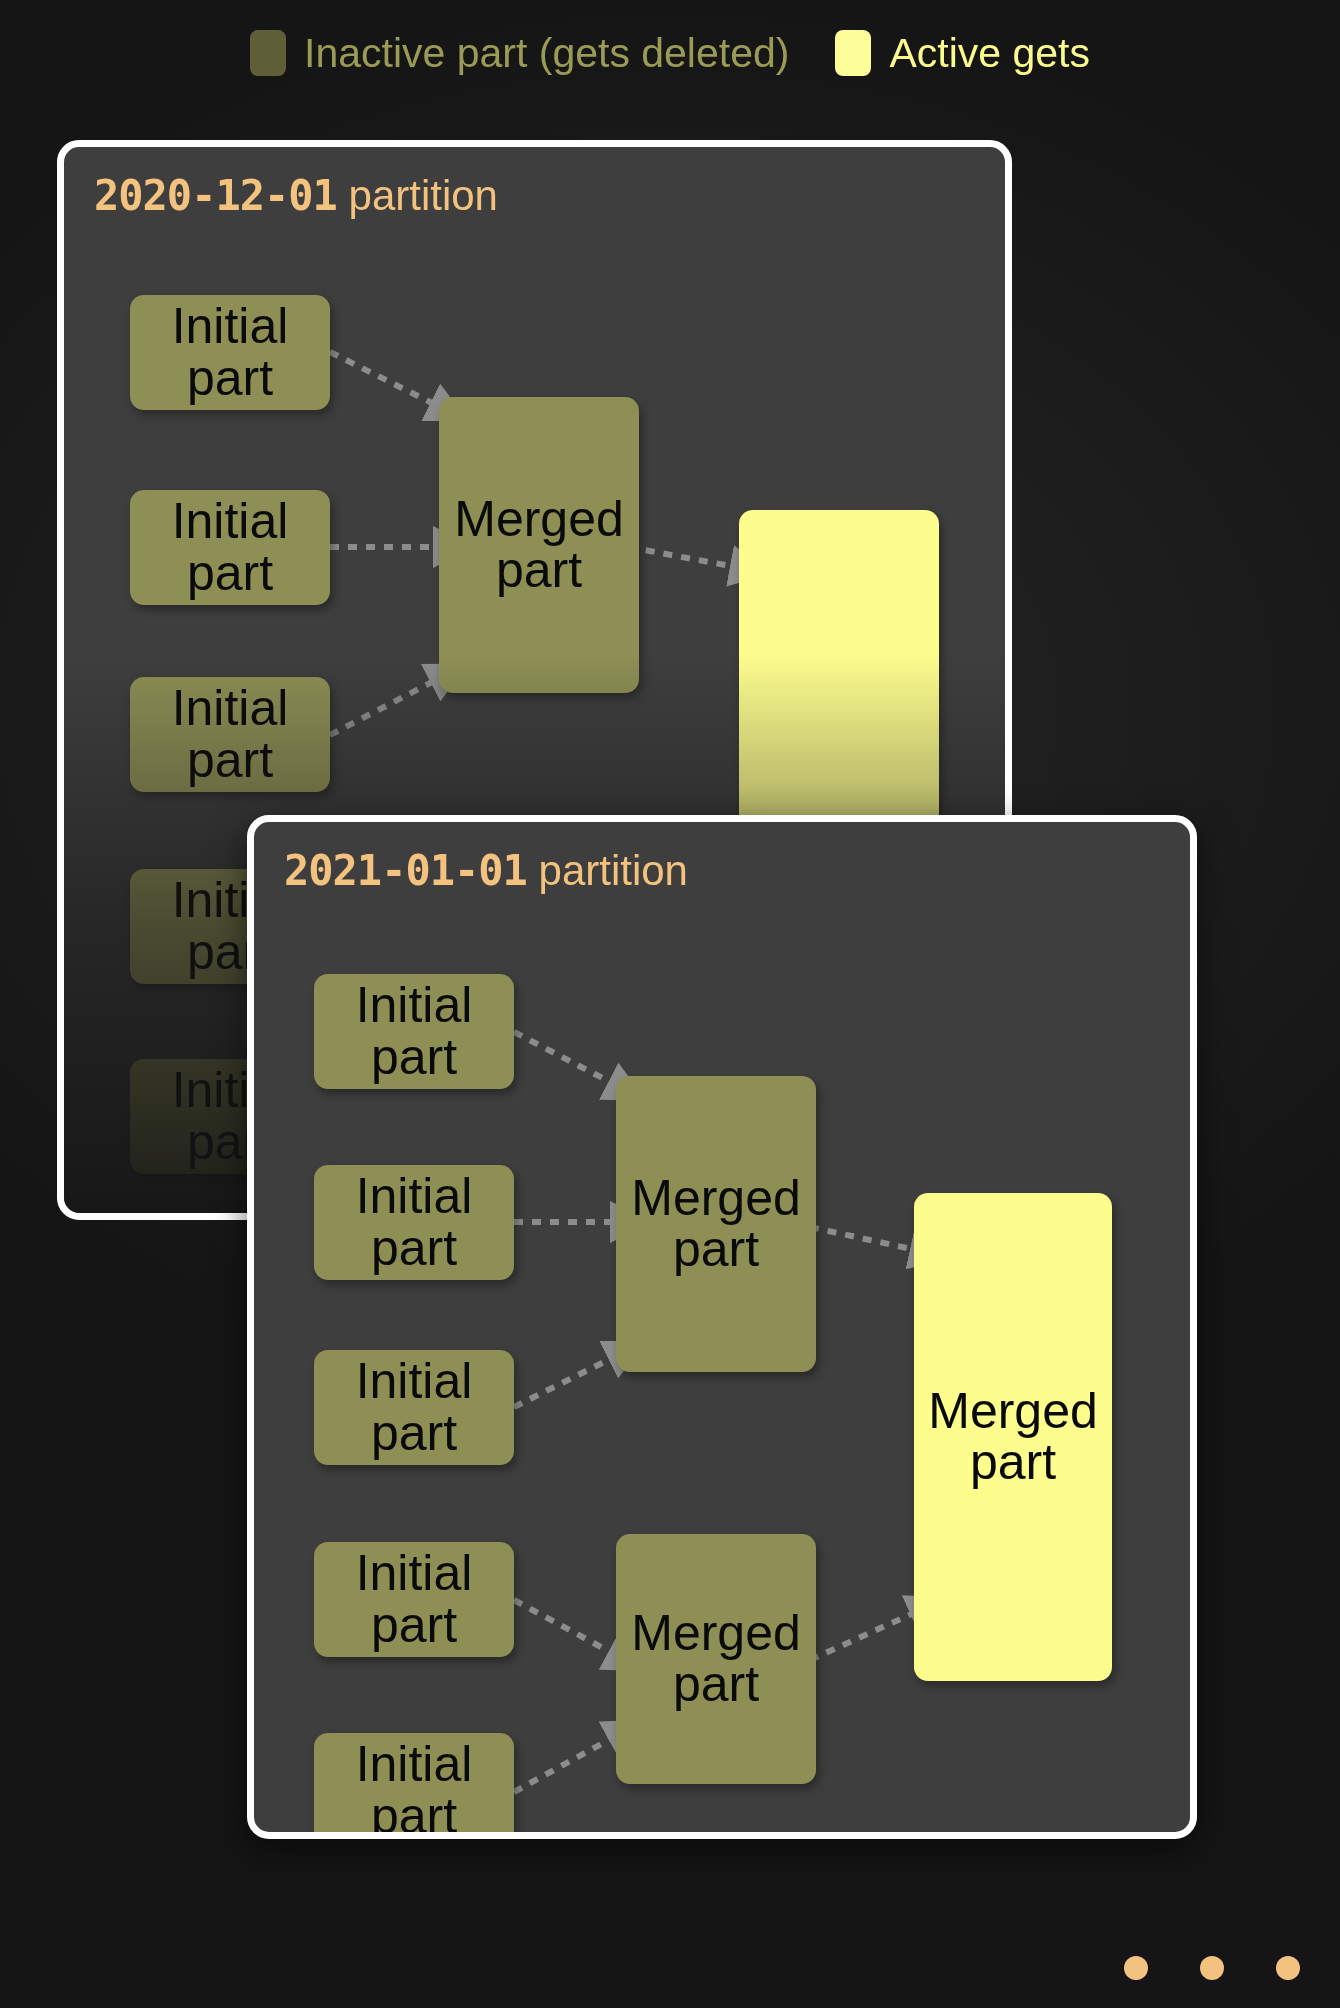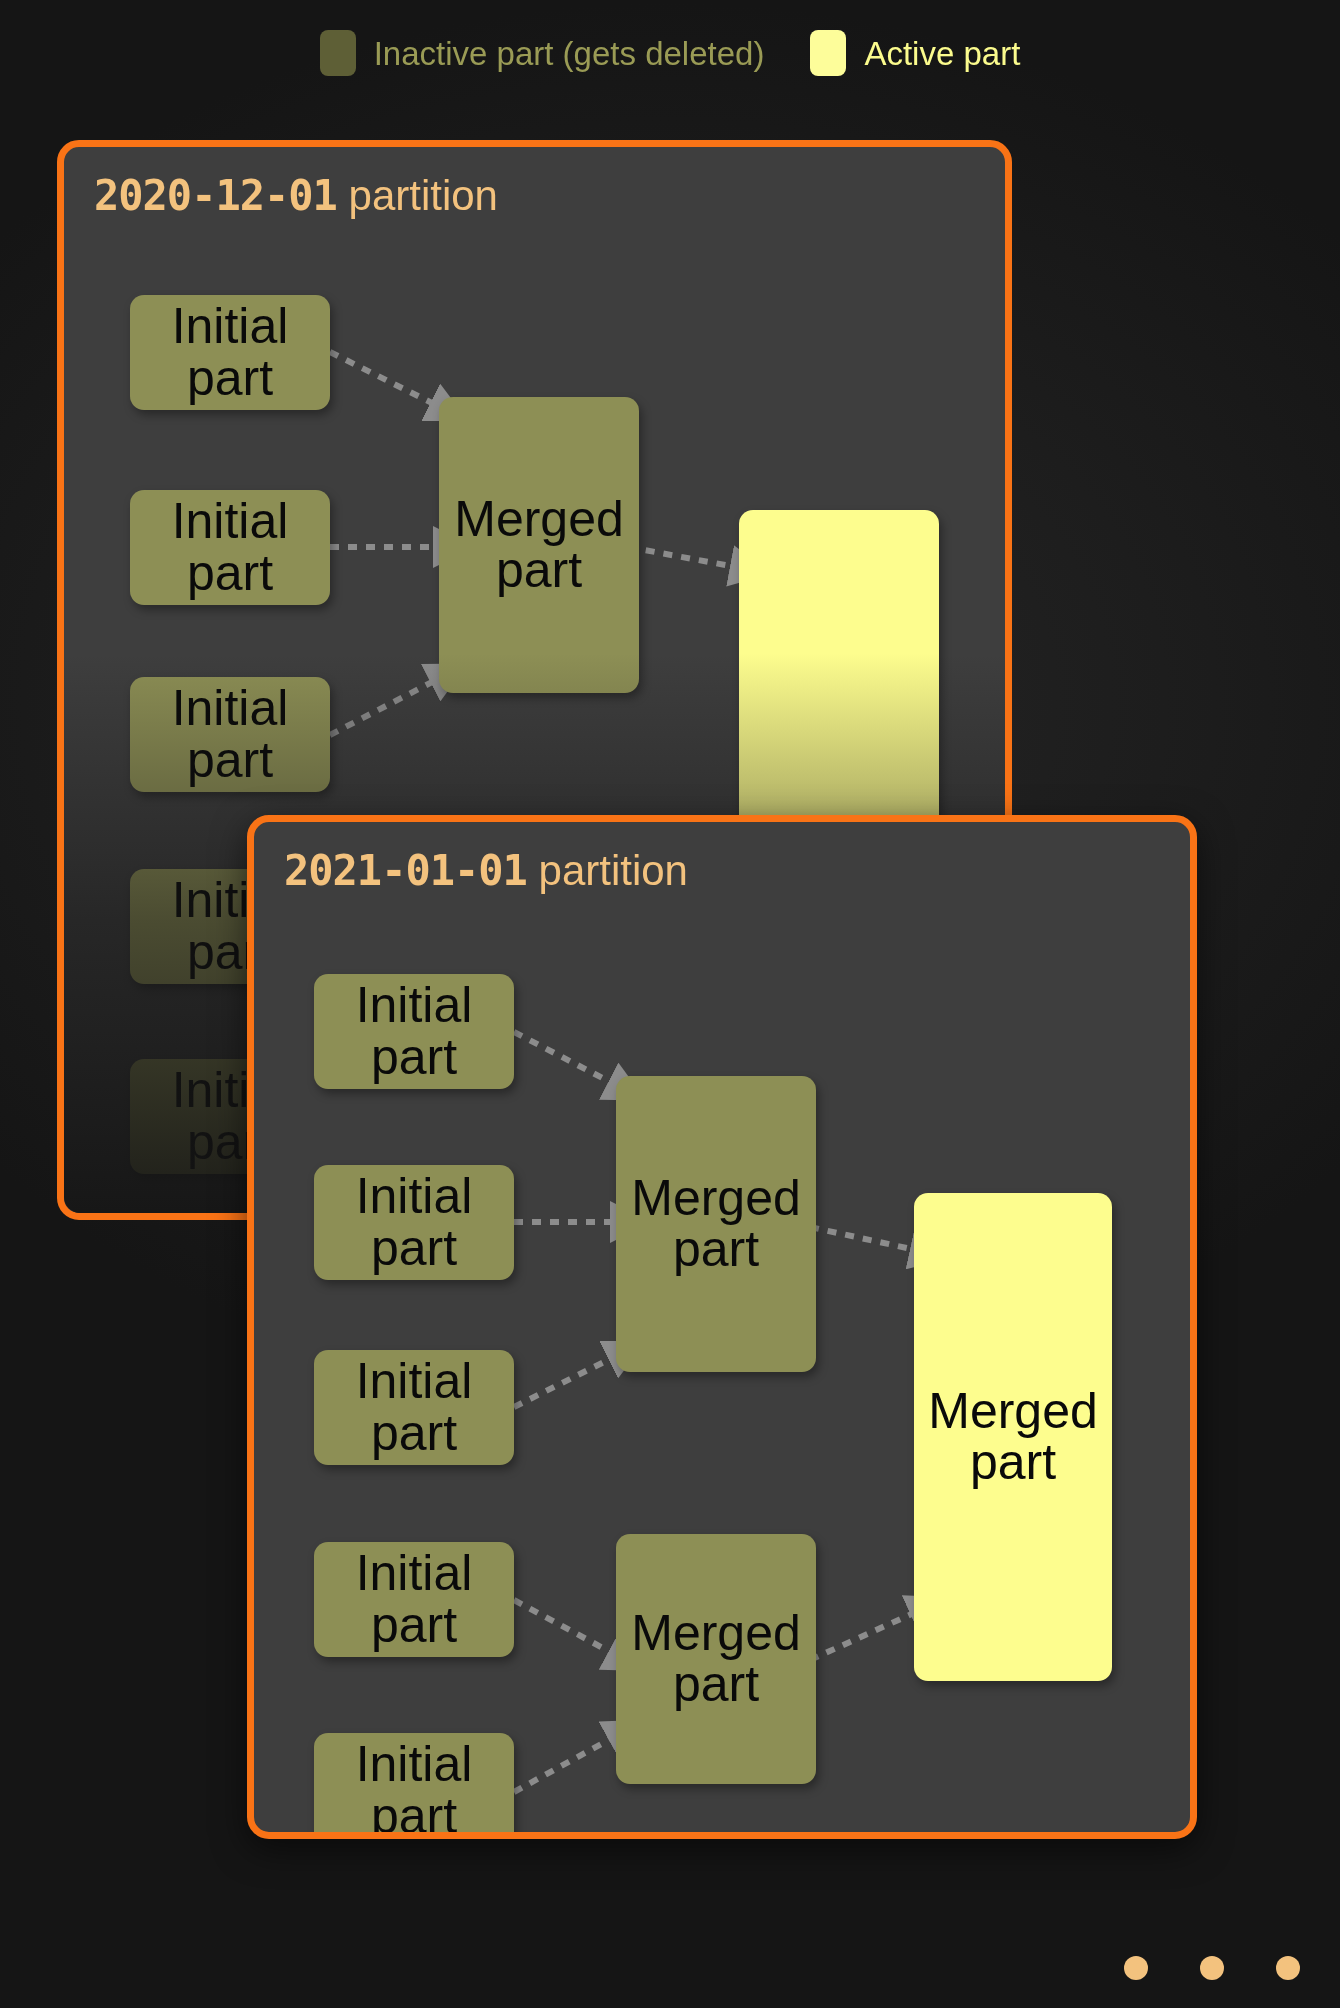--- a/index.html
+++ b/index.html
@@ -35,31 +35,31 @@
   }
   .swatch {
     width: 36px;
     height: 46px;
     border-radius: 8px;
     flex: none;
   }
   .swatch.inactive { background: #5e5f36; }
   .swatch.active   { background: #fdfd9a; }
   .legend-label {
-    font-size: 33px;
+    font-size: 41px;
     line-height: 1;
     white-space: nowrap;
   }
   .legend-label.inactive { color: #9a9b55; }
   .legend-label.active   { color: #fbfb8d; }
 
   
   .partition {
     position: absolute;
-    border: 7px solid #f97316;
+    border: 7px solid #ffffff;
     border-radius: 22px;
     background: #3e3e3e;
     box-sizing: border-box;
     padding: 16px;
   }
   #partition-1 {
     left: 57px;  top: 140px;
     width: 955px; height: 1080px;
     z-index: 2;
   }
@@ -150,21 +150,21 @@
 </head>
 <body>
 
 <div id="legend">
   <div class="legend-entry">
     <span class="swatch inactive"></span>
     <span class="legend-label inactive">Inactive part (gets deleted)</span>
   </div>
   <div class="legend-entry">
     <span class="swatch active"></span>
-    <span class="legend-label active">Active part</span>
+    <span class="legend-label active">Active gets</span>
   </div>
 </div>
 
 <div class="partition" id="partition-1">
   <div class="partition-inner">
 
     <div class="partition-title">
       <span class="date">2020-12-01</span><span class="word"> partition</span>
     </div>
 

